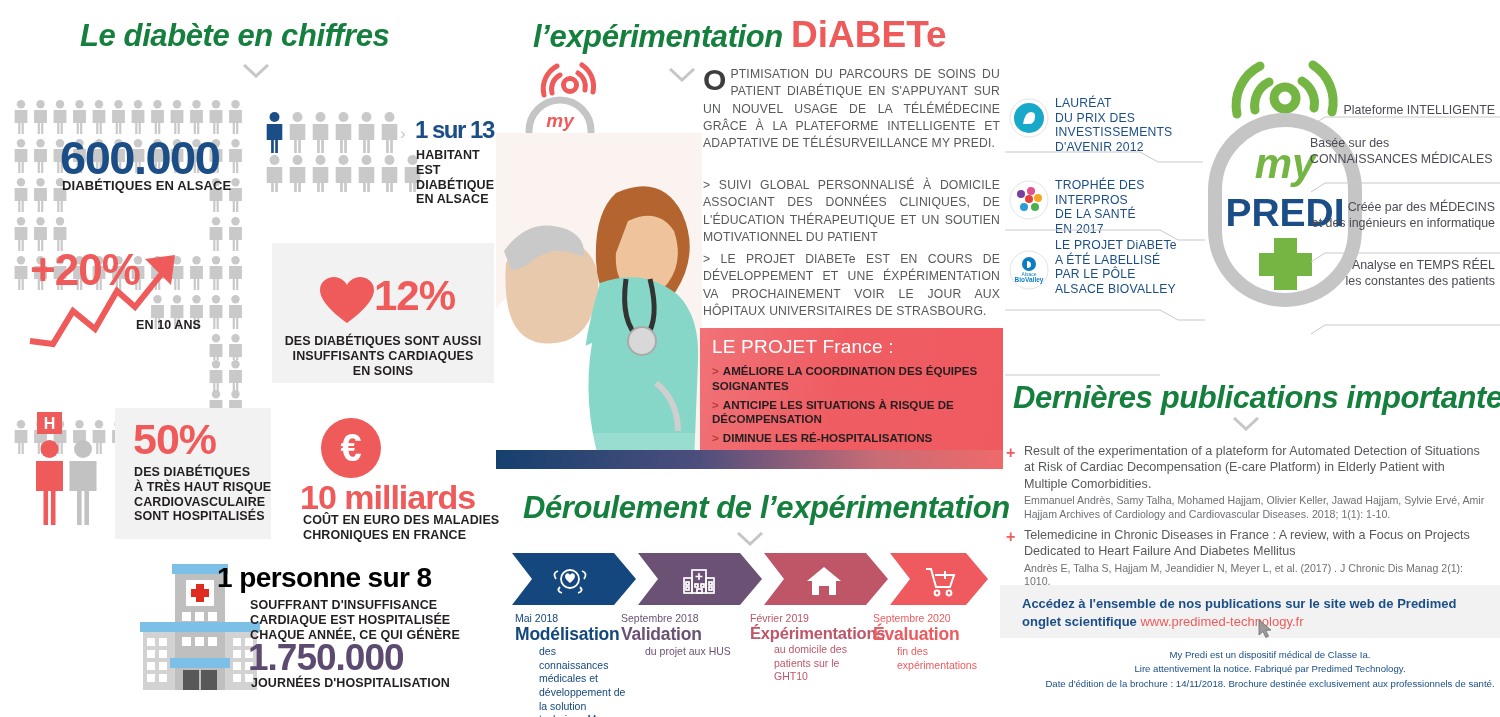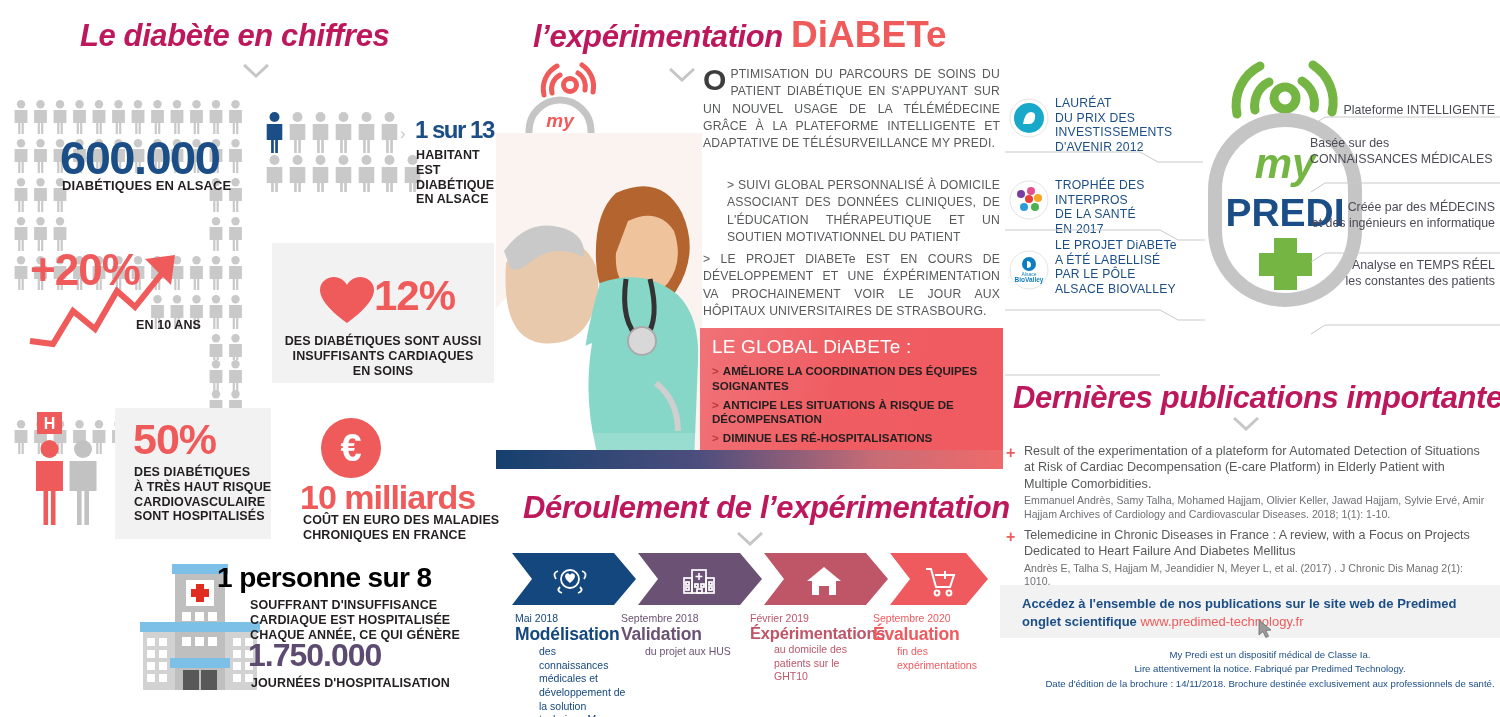--- a/index.html
+++ b/index.html
@@ -8,21 +8,21 @@
     background: #ffffff;
     font-family: "Liberation Sans", sans-serif;
     overflow: hidden;
   }
   #root { position: relative; width: 1500px; height: 717px; }
 
   .abs { position: absolute; }
 
   
   .sec-title {
-    font-size: 31px; font-weight: bold; color: #be185d;
+    font-size: 31px; font-weight: bold; color: #15803d;
     font-style: italic; letter-spacing: -0.4px; white-space: nowrap;
   }
   .sec-title.plain { font-style: normal; }
   .chev { width: 26px; height: 14px; }
   .chev svg { display:block; }
   .big-num-blue {
     font-size: 48px; font-weight: bold; color:#1b4e87; letter-spacing:-1.5px;
   }
   .cap {
     font-size: 12.5px; color:#231f20; letter-spacing:0.1px; line-height:1.18;
@@ -307,21 +307,21 @@
     </g>
     <rect x="43" y="110" width="34" height="20" fill="#585858"></rect>
     <rect x="59" y="110" width="2" height="20" fill="#bfbfbf"></rect>
   </svg>
   <div class="abs" style="left:217px; top:562px; font-size:28px; font-weight:bold; color:#000000; letter-spacing:-0.6px;">1 personne sur 8</div>
   <div class="abs" style="left:250px; top:598px;">
     <div class="cap b">SOUFFRANT D'INSUFFISANCE</div>
     <div class="cap b">CARDIAQUE EST HOSPITALISÉE</div>
     <div class="cap b">CHAQUE ANNÉE, CE QUI GÉNÈRE</div>
   </div>
-  <div class="abs" style="left:248px; top:637px; font-size:32px; font-weight:bold; color:#5d4a70; letter-spacing:-1px;">1.750.000</div>
+  <div class="abs" style="left:248px; top:637px; font-size:37px; font-weight:bold; color:#5d4a70; letter-spacing:-1px;">1.750.000</div>
   <div class="cap b abs" style="left:251px; top:676px;">JOURNÉES D'HOSPITALISATION</div>
 
   <div class="abs" style="left:533px; top:14px; white-space:nowrap;">
     <span class="sec-title">l’expérimentation </span><span style="font-size:37px; font-weight:bold; color:#ef5a5a; font-family:'Liberation Sans',sans-serif;">DiABETe</span>
   </div>
   <div class="chev abs" style="left:669px; top:68px;">
     <svg width="26" height="14" viewBox="0 0 26 14">
         <path d="M1 1 L13 12 L25 1" stroke="#c6c6c6" stroke-width="3" fill="none"></path>
       </svg>
   </div>
@@ -361,25 +361,25 @@
       </g>
       <circle cx="146" cy="208" r="14" fill="#d8d8d8" stroke="#aaa" stroke-width="2"></circle>
       <path d="M160 250 q22 18 22 48" stroke="#cfcfcf" stroke-width="6" fill="none"></path>
       <rect x="0" y="300" width="206" height="30" fill="#ffffff" opacity="0.15"></rect>
     </svg>
   </div>
 
   <div class="body-text abs" style="left:703px; top:66px; width:297px;">
     <span class="dropcap">O</span><span>PTIMISATION DU PARCOURS DE SOINS DU PATIENT DIABÉTIQUE EN S'APPUYANT SUR UN NOUVEL USAGE DE LA TÉLÉMÉDECINE GRÂCE À LA PLATEFORME INTELLIGENTE ET ADAPTATIVE DE TÉLÉSURVEILLANCE MY PREDI.</span>
   </div>
-  <div class="body-text abs" style="left:703px; top:177px; width:297px;padding-left:24px;">&gt; SUIVI GLOBAL PERSONNALISÉ À DOMICILE ASSOCIANT DES DONNÉES CLINIQUES, DE L'ÉDUCATION THÉRAPEUTIQUE ET UN SOUTIEN MOTIVATIONNEL DU PATIENT</div>
+  <div class="body-text abs" style="left:703px; top:177px; width:297px;">&gt; SUIVI GLOBAL PERSONNALISÉ À DOMICILE ASSOCIANT DES DONNÉES CLINIQUES, DE L'ÉDUCATION THÉRAPEUTIQUE ET UN SOUTIEN MOTIVATIONNEL DU PATIENT</div>
   <div class="body-text abs" style="left:703px; top:251px; width:297px;">&gt; LE PROJET DIABETe EST EN COURS DE DÉVELOPPEMENT ET UNE ÉXPÉRIMENTATION VA PROCHAINEMENT VOIR LE JOUR AUX HÔPITAUX UNIVERSITAIRES DE STRASBOURG.</div>
 
   <div class="redbox abs" style="left:700px; top:328px; width:303px; height:122px; padding:8px 12px;">
-    <h3>LE GLOBAL DiABETe :</h3>
+    <h3>LE PROJET France :</h3>
     <ul style="margin-top:6px;">
       <li><span class="gt">&gt;</span><span>AMÉLIORE LA COORDINATION DES ÉQUIPES SOIGNANTES</span></li>
       <li style="margin-top:4px;"><span class="gt">&gt;</span><span>ANTICIPE LES SITUATIONS À RISQUE DE DÉCOMPENSATION</span></li>
       <li style="margin-top:4px;"><span class="gt">&gt;</span><span>DIMINUE LES RÉ-HOSPITALISATIONS</span></li>
     </ul>
   </div>
   <div class="abs" style="left:496px; top:450px; width:507px; height:19px; background:linear-gradient(90deg,#15406e 0%, #4d4e7d 40%, #c86c75 75%, #ef6a6a 100%);"></div>
 
   <div class="sec-title plain abs" style="left:523px; top:490px; font-style:italic;">Déroulement de l’expérimentation</div>
   <div class="chev abs" style="left:737px; top:532px;">

